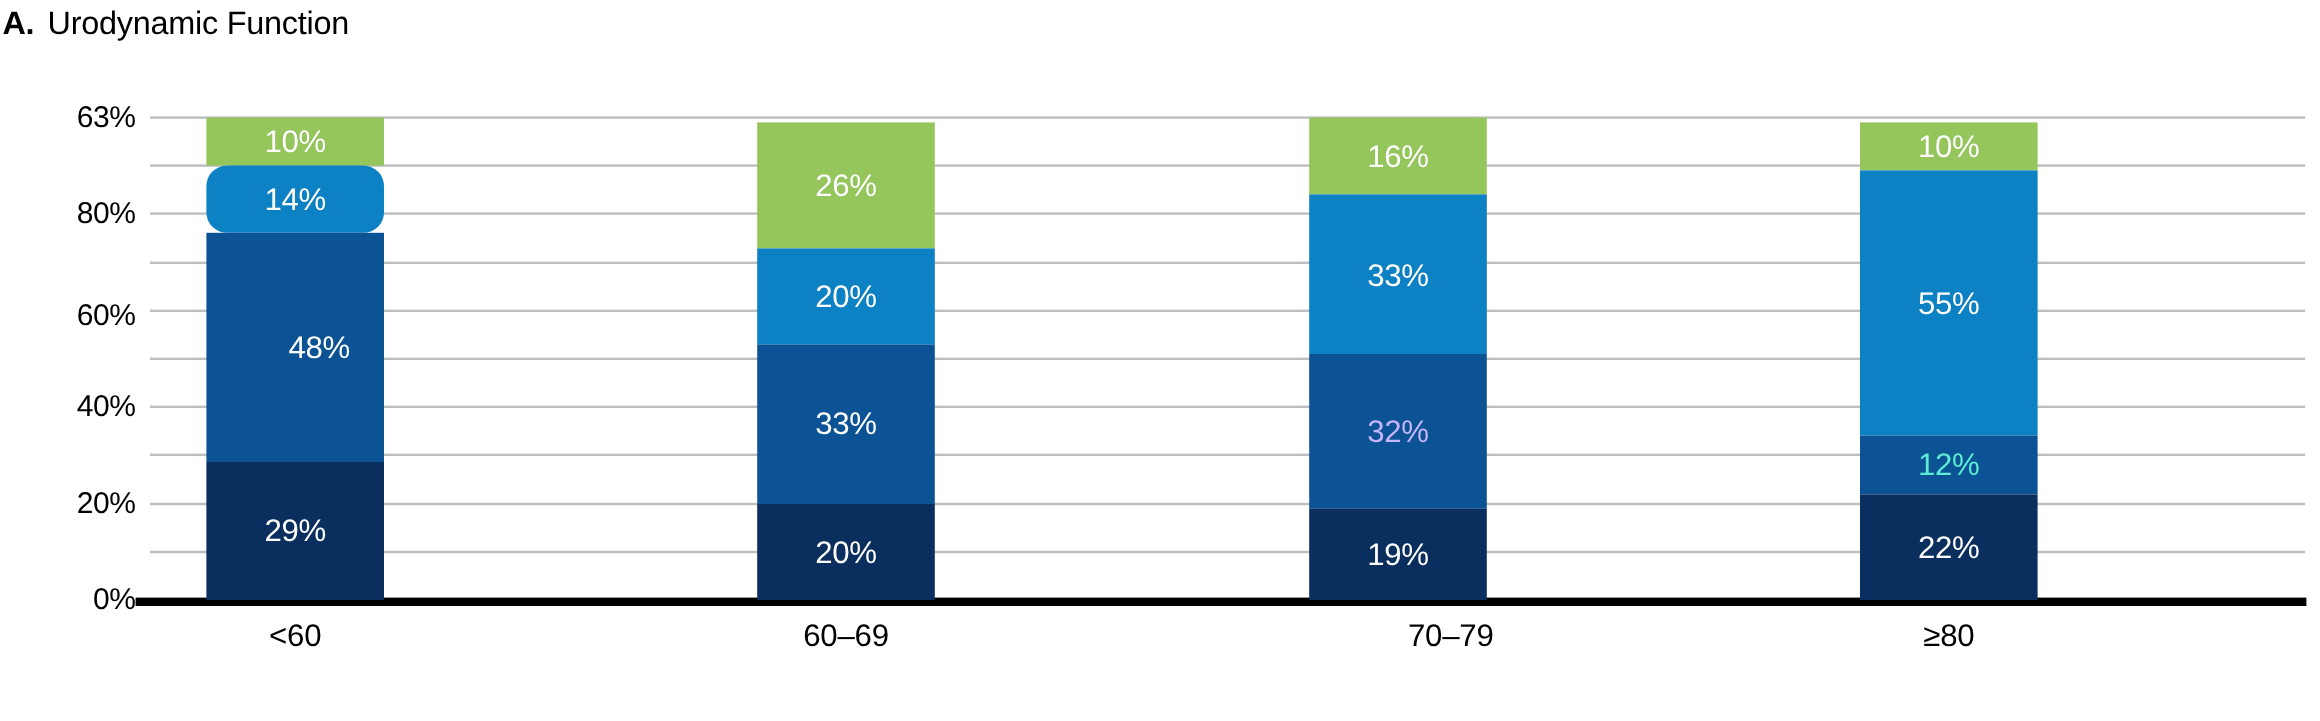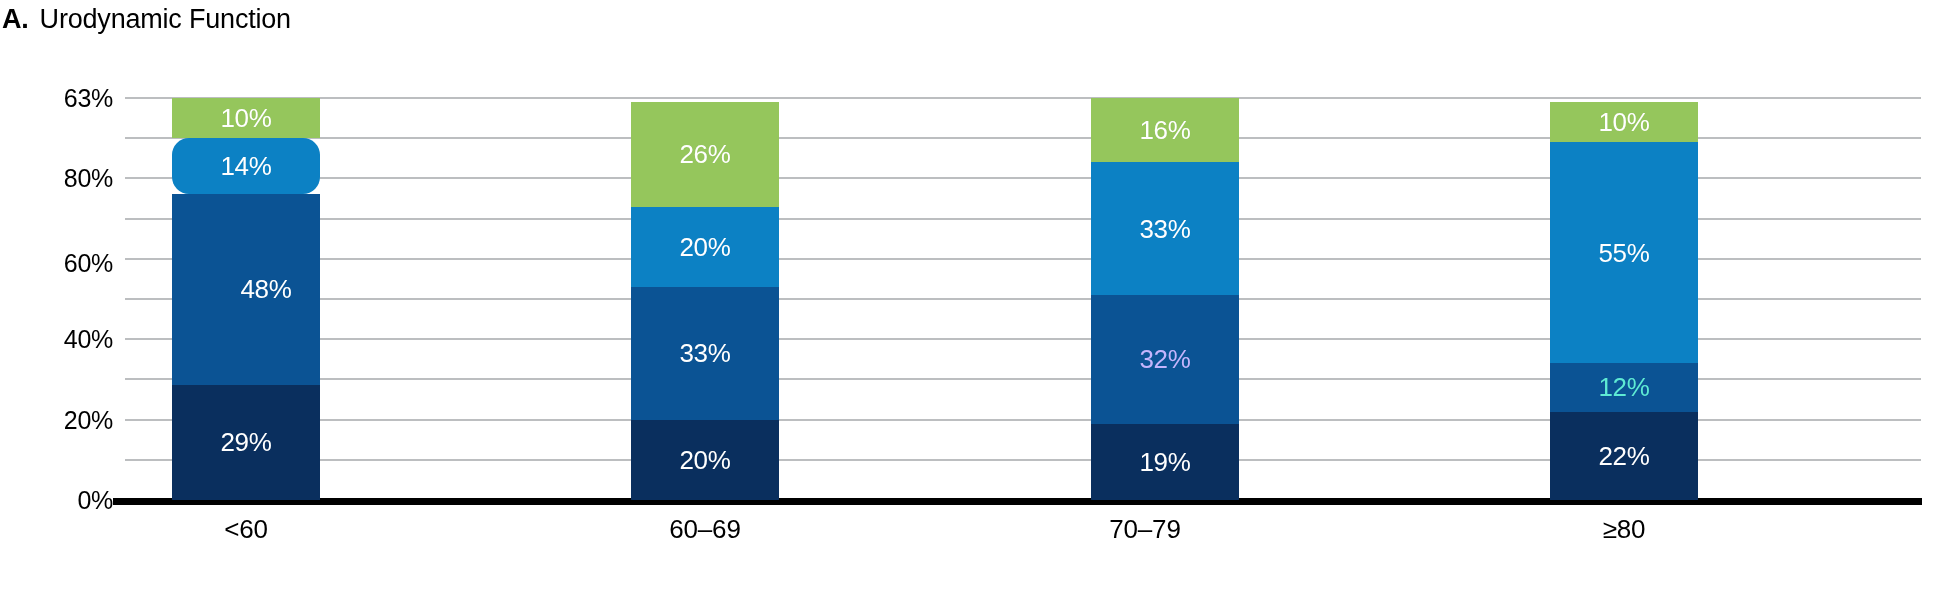--- a/index.html
+++ b/index.html
@@ -286,18 +286,18 @@
           <div class="bar-seg" style="height: 88.44px; background: rgb(10, 47, 94);">
             <span class="seg-label" style="color: rgb(255, 255, 255);">22%</span>
           </div>
         </div>
       </div>
     </div>
 
   <div id="x-axis-labels">
       <div class="x-tick-label" style="left: 121px;">&lt;60</div>
       <div class="x-tick-label" style="left: 580px;">60–69</div>
-      <div class="x-tick-label" style="left: 1020px;">70–79</div>
+      <div class="x-tick-label" style="left: 1084px;">70–79</div>
       <div class="x-tick-label" style="left: 1499px;">≥80</div>
     </div>
 
 
 </div>
 
 </body></html>

